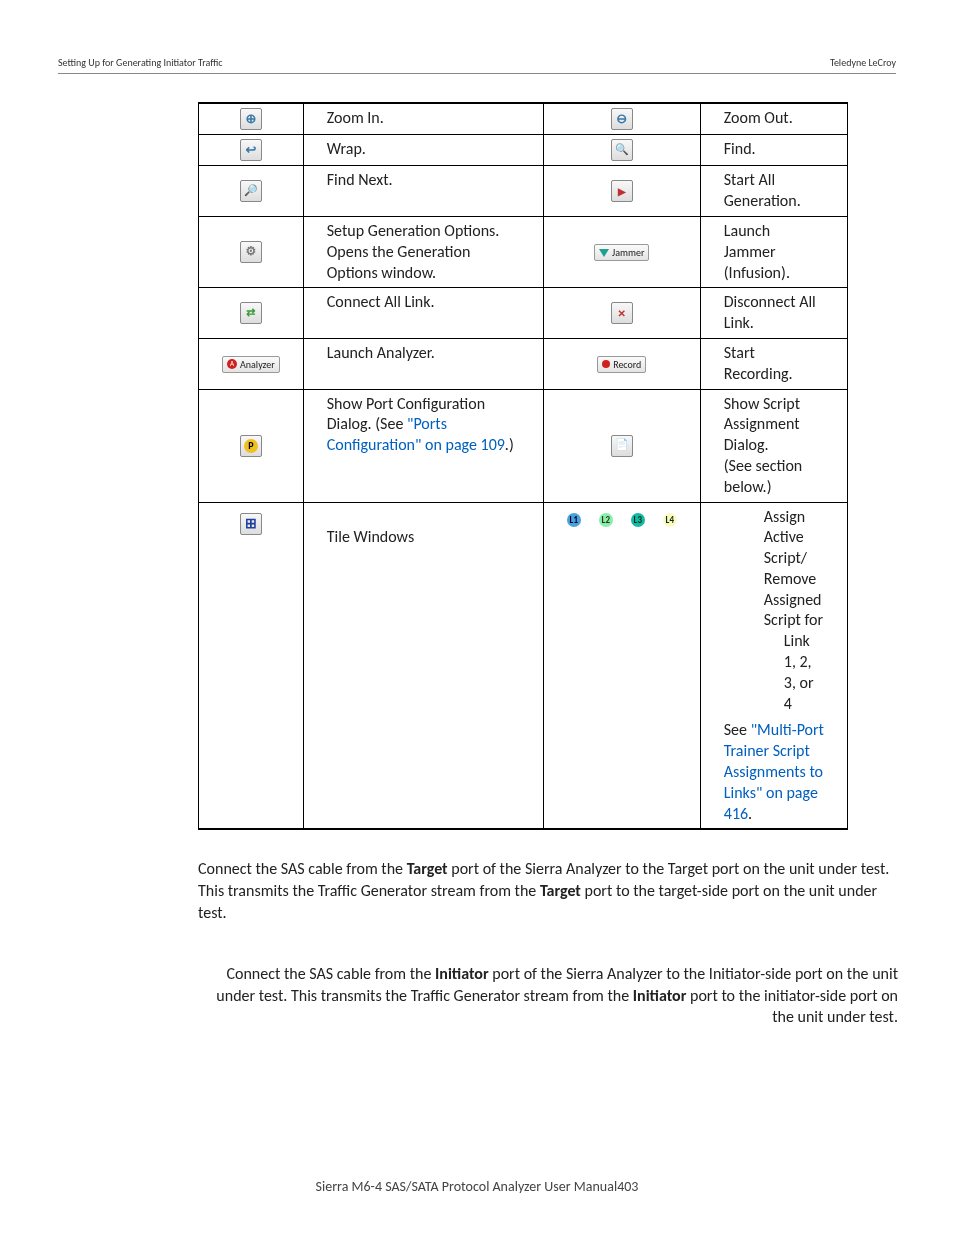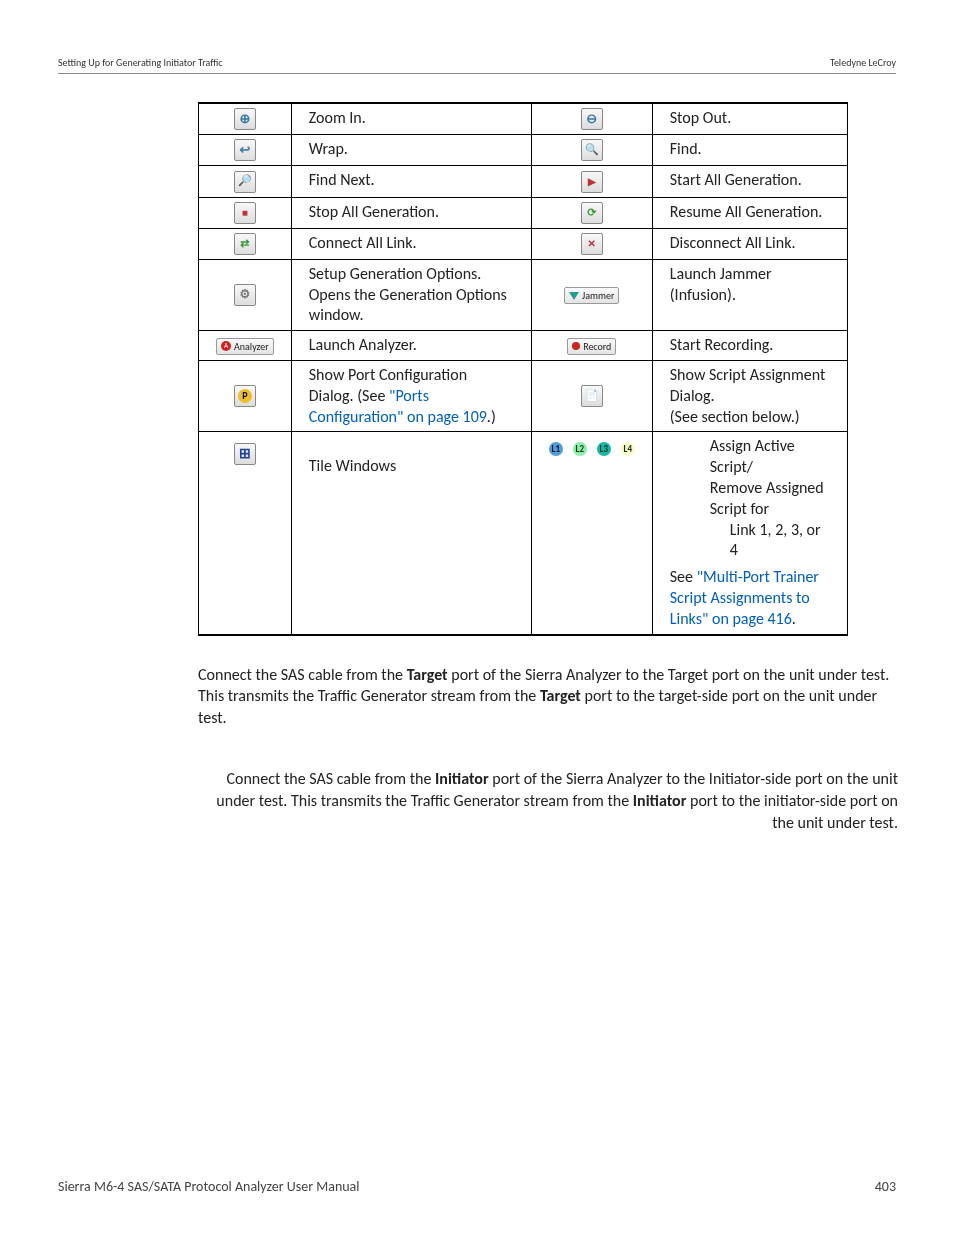--- a/index.html
+++ b/index.html
@@ -31,21 +31,21 @@
     width: 650px;
   }
   table {
     border-collapse: collapse;
     width: 100%;
     border-top: 2px solid #000;
     border-bottom: 2px solid #000;
   }
   td {
     border: 1px solid #000;
-    padding: 4px 17px;
+    padding: 4px 23px;
     vertical-align: top;
     font-size: 16px;
     line-height: 1.3;
   }
   td.icon-cell {
     width: 52px;
     text-align: center;
     vertical-align: middle;
   }
   td.desc-cell { width: 240px; }
@@ -63,21 +63,21 @@
   .para {
     margin: 28px 0 0 140px;
     width: 700px;
     font-size: 16px;
     line-height: 1.35;
   }
   .footer-row {
     position: absolute;
     left: 58px; right: 58px; bottom: 40px;
     display: flex;
-    justify-content: space-between;
+    justify-content: center;
     font-size: 14px;
     color: #444;
   }
   
   .g { position:absolute; inset:0; display:flex; align-items:center; justify-content:center; font-size:13px; font-weight:bold; }
   .zoom-in .g::before { content:"⊕"; color:#3a7aa8; }
   .zoom-out .g::before { content:"⊖"; color:#3a7aa8; }
   .wrap-i .g::before { content:"↩"; color:#3a7aa8; }
   .find-i .g::before { content:"🔍"; font-size:11px; }
   .find-next .g::before { content:"🔎"; font-size:11px; }
@@ -85,21 +85,21 @@
   .stop-gen .g::before { content:"■"; color:#c03030; font-size:10px; }
   .resume-gen .g::before { content:"⟳"; color:#3a9a3a; font-size:11px; }
   .connect-i .g::before { content:"⇄"; color:#3a9a3a; font-size:11px; }
   .disconnect-i .g::before { content:"✕"; color:#c03030; font-size:10px; }
   .setup-gen .g::before { content:"⚙"; color:#777; font-size:12px; }
   .stop-rec .g::before { content:"■"; color:#c03030; font-size:10px; }
   .abort-rec .g::before { content:"❚❚"; color:#6a7aa8; font-size:9px; letter-spacing:-1px;}
   .port-cfg .g::before { content:"P"; color:#000; background:#f0c020; border-radius:50%; width:14px; height:14px; line-height:14px; font-size:10px; }
   .script-dlg .g::before { content:"📄"; font-size:11px; }
   .tile-win .g::before { content:"⊞"; color:#2040a0; font-size:14px; }
-  .link-badges { display:flex; gap:10px; justify-content:center; align-items:center; }
+  .link-badges { display:flex; gap:18px; justify-content:center; align-items:center; }
   .lb { width:14px; height:14px; border-radius:50%; font-size:9px; line-height:14px; font-weight:bold; text-align:center; }
   .lb1 { background:#4aa0d8; color:#003; }
   .lb2 { background:#86efac; color:#331; }
   .lb3 { background:#14b8a6; color:#031; }
   .lb4 { background:#fef9c3; color:#031; }
   .wide-label { display:inline-flex; align-items:center; gap:3px; border:1px solid #999; background:linear-gradient(#fafafa,#e4e4e4); border-radius:2px; padding:1px 4px; font-size:10px; vertical-align:middle;}
   .dot-red { width:8px; height:8px; background:#d02020; border-radius:50%; display:inline-block; }
   .tri-teal { width:0;height:0;border-left:5px solid transparent;border-right:5px solid transparent;border-top:8px solid #20a090; display:inline-block;}
   .circ-red { width:10px;height:10px;border-radius:50%;background:#d02020;display:inline-block;color:#fff;font-size:7px;line-height:10px;text-align:center;}
   .sub { display:block; padding-left:40px; }
@@ -116,59 +116,53 @@
   </div>
 
   <div class="table-wrap">
     <table>
 
       <tbody>
           <tr>
         <td class="icon-cell"><span class="icon-btn zoom-in"><span class="g"></span></span></td>
         <td class="desc-cell">Zoom In.</td>
         <td class="icon-cell"><span class="icon-btn zoom-out"><span class="g"></span></span></td>
-        <td class="desc-cell2">Stop Out.</td>
+        <td class="desc-cell2">Zoom Out.</td>
       </tr>
 
       <tr>
         <td class="icon-cell"><span class="icon-btn wrap-i"><span class="g"></span></span></td>
         <td class="desc-cell">Wrap.</td>
         <td class="icon-cell"><span class="icon-btn find-i"><span class="g"></span></span></td>
         <td class="desc-cell2">Find.</td>
       </tr>
 
       <tr>
         <td class="icon-cell"><span class="icon-btn find-next"><span class="g"></span></span></td>
         <td class="desc-cell">Find Next.</td>
         <td class="icon-cell"><span class="icon-btn start-gen"><span class="g"></span></span></td>
         <td class="desc-cell2">Start All Generation.</td>
       </tr>
 
-      <tr>
-        <td class="icon-cell"><span class="icon-btn stop-gen"><span class="g"></span></span></td>
-        <td class="desc-cell">Stop All Generation.</td>
-        <td class="icon-cell"><span class="icon-btn resume-gen"><span class="g"></span></span></td>
-        <td class="desc-cell2">Resume All Generation.</td>
-      </tr>
-
-      <tr>
-        <td class="icon-cell"><span class="icon-btn connect-i"><span class="g"></span></span></td>
-        <td class="desc-cell">Connect All Link.</td>
-        <td class="icon-cell"><span class="icon-btn disconnect-i"><span class="g"></span></span></td>
-        <td class="desc-cell2">Disconnect All Link.</td>
-      </tr>
 
       <tr>
         <td class="icon-cell"><span class="icon-btn setup-gen"><span class="g"></span></span></td>
         <td class="desc-cell">Setup Generation Options. Opens the Generation Options window.</td>
         <td class="icon-cell"><span class="wide-label">
                 <span class="tri-teal"></span>
                 <span>Jammer</span>
               </span></td>
         <td class="desc-cell2">Launch Jammer (Infusion).</td>
+      </tr>
+
+      <tr>
+        <td class="icon-cell"><span class="icon-btn connect-i"><span class="g"></span></span></td>
+        <td class="desc-cell">Connect All Link.</td>
+        <td class="icon-cell"><span class="icon-btn disconnect-i"><span class="g"></span></span></td>
+        <td class="desc-cell2">Disconnect All Link.</td>
       </tr>
 
       <tr>
         <td class="icon-cell"><span class="wide-label">
                 <span class="circ-red">A</span>
                 <span>Analyzer</span>
               </span></td>
         <td class="desc-cell">Launch Analyzer.</td>
         <td class="icon-cell"><span class="wide-label">
                 <span class="dot-red"></span>

